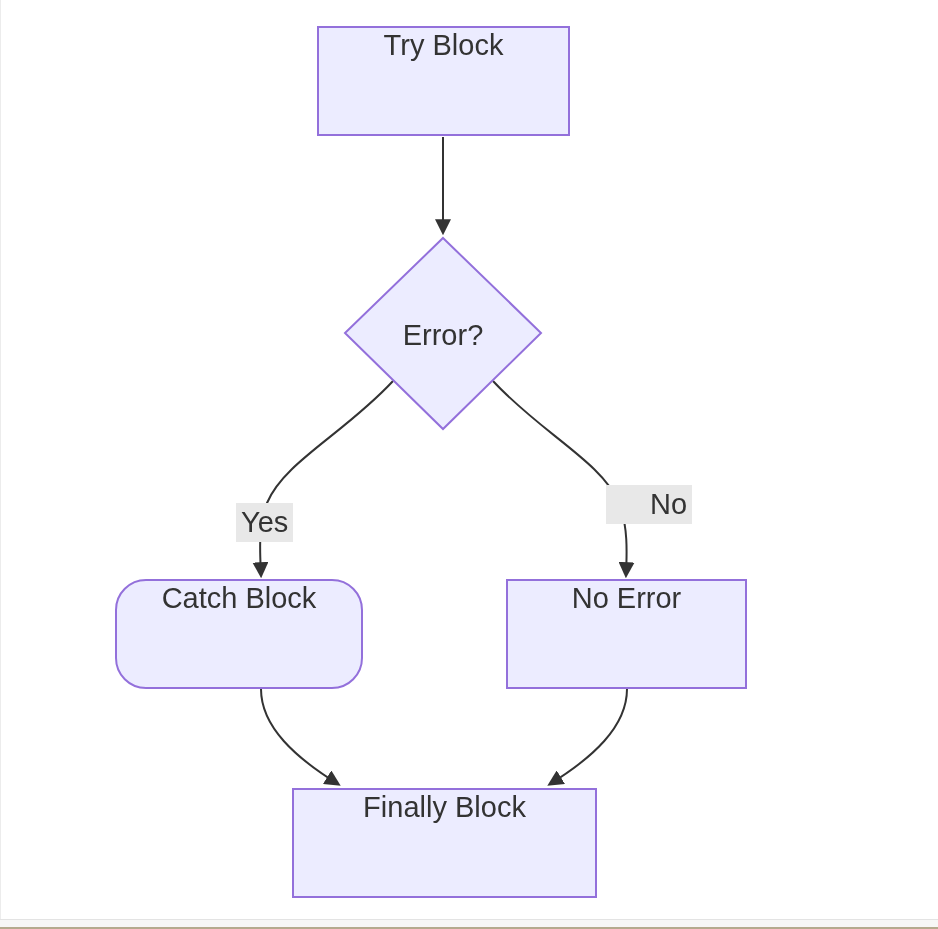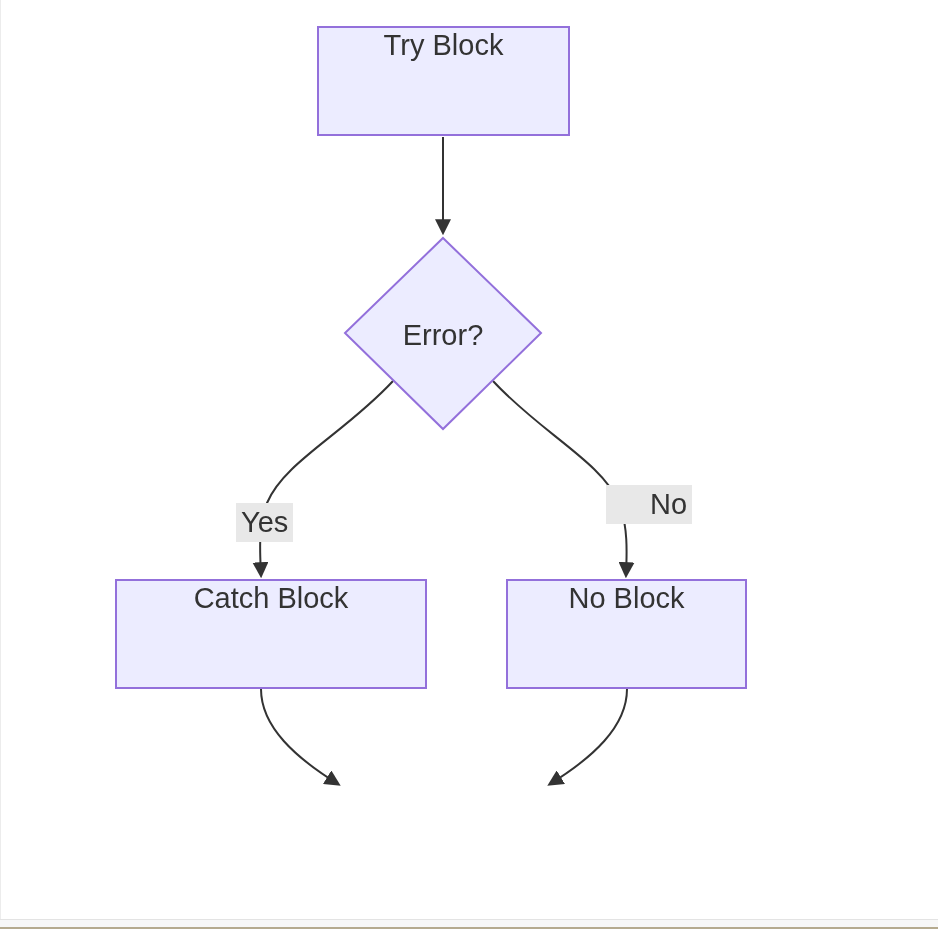--- a/index.html
+++ b/index.html
@@ -40,21 +40,21 @@
     background: var(--node-fill, #ECECFF);
     border: 2px solid var(--node-border, #9370DB);
     display: flex;
     align-items: flex-start;
     justify-content: center;
     font-size: 29px;
     line-height: 1.2;
     color: var(--text-color, #333333);
   }
   .node-try     { left: 317px; top: 26px;  width: 253px; height: 110px; }
-  .node-catch   { left: 115px; top: 579px; width: 312px; height: 110px; }
+  .node-catch   { left: 115px; top: 579px; width: 248px; height: 110px; border-radius: 31px; }
   .node-noerror { left: 506px; top: 579px; width: 241px; height: 110px; }
   .node-finally { left: 292px; top: 788px; width: 305px; height: 110px; }
   .diamond-label {
     position: absolute;
     left: 383px;
     top: 317px;
     width: 120px;
     height: 36px;
     display: flex;
     align-items: center;
@@ -127,21 +127,24 @@
 
   <div class="edge-label edge-label-yes">Yes</div>
 
   <div class="edge-label edge-label-no">No</div>
 
   <div class="node node-catch">
     <span>Catch Block</span>
   </div>
 
   <div class="node node-noerror">
-    <span>No Block</span>
+    <span>No Error</span>
   </div>
 
+  <div class="node node-finally">
+    <span>Finally Block</span>
+  </div>
 
   <div class="window-left-border"></div>
 
   <div class="bottom-scrollbar"></div>
 
 </div>
 
 </body></html>

